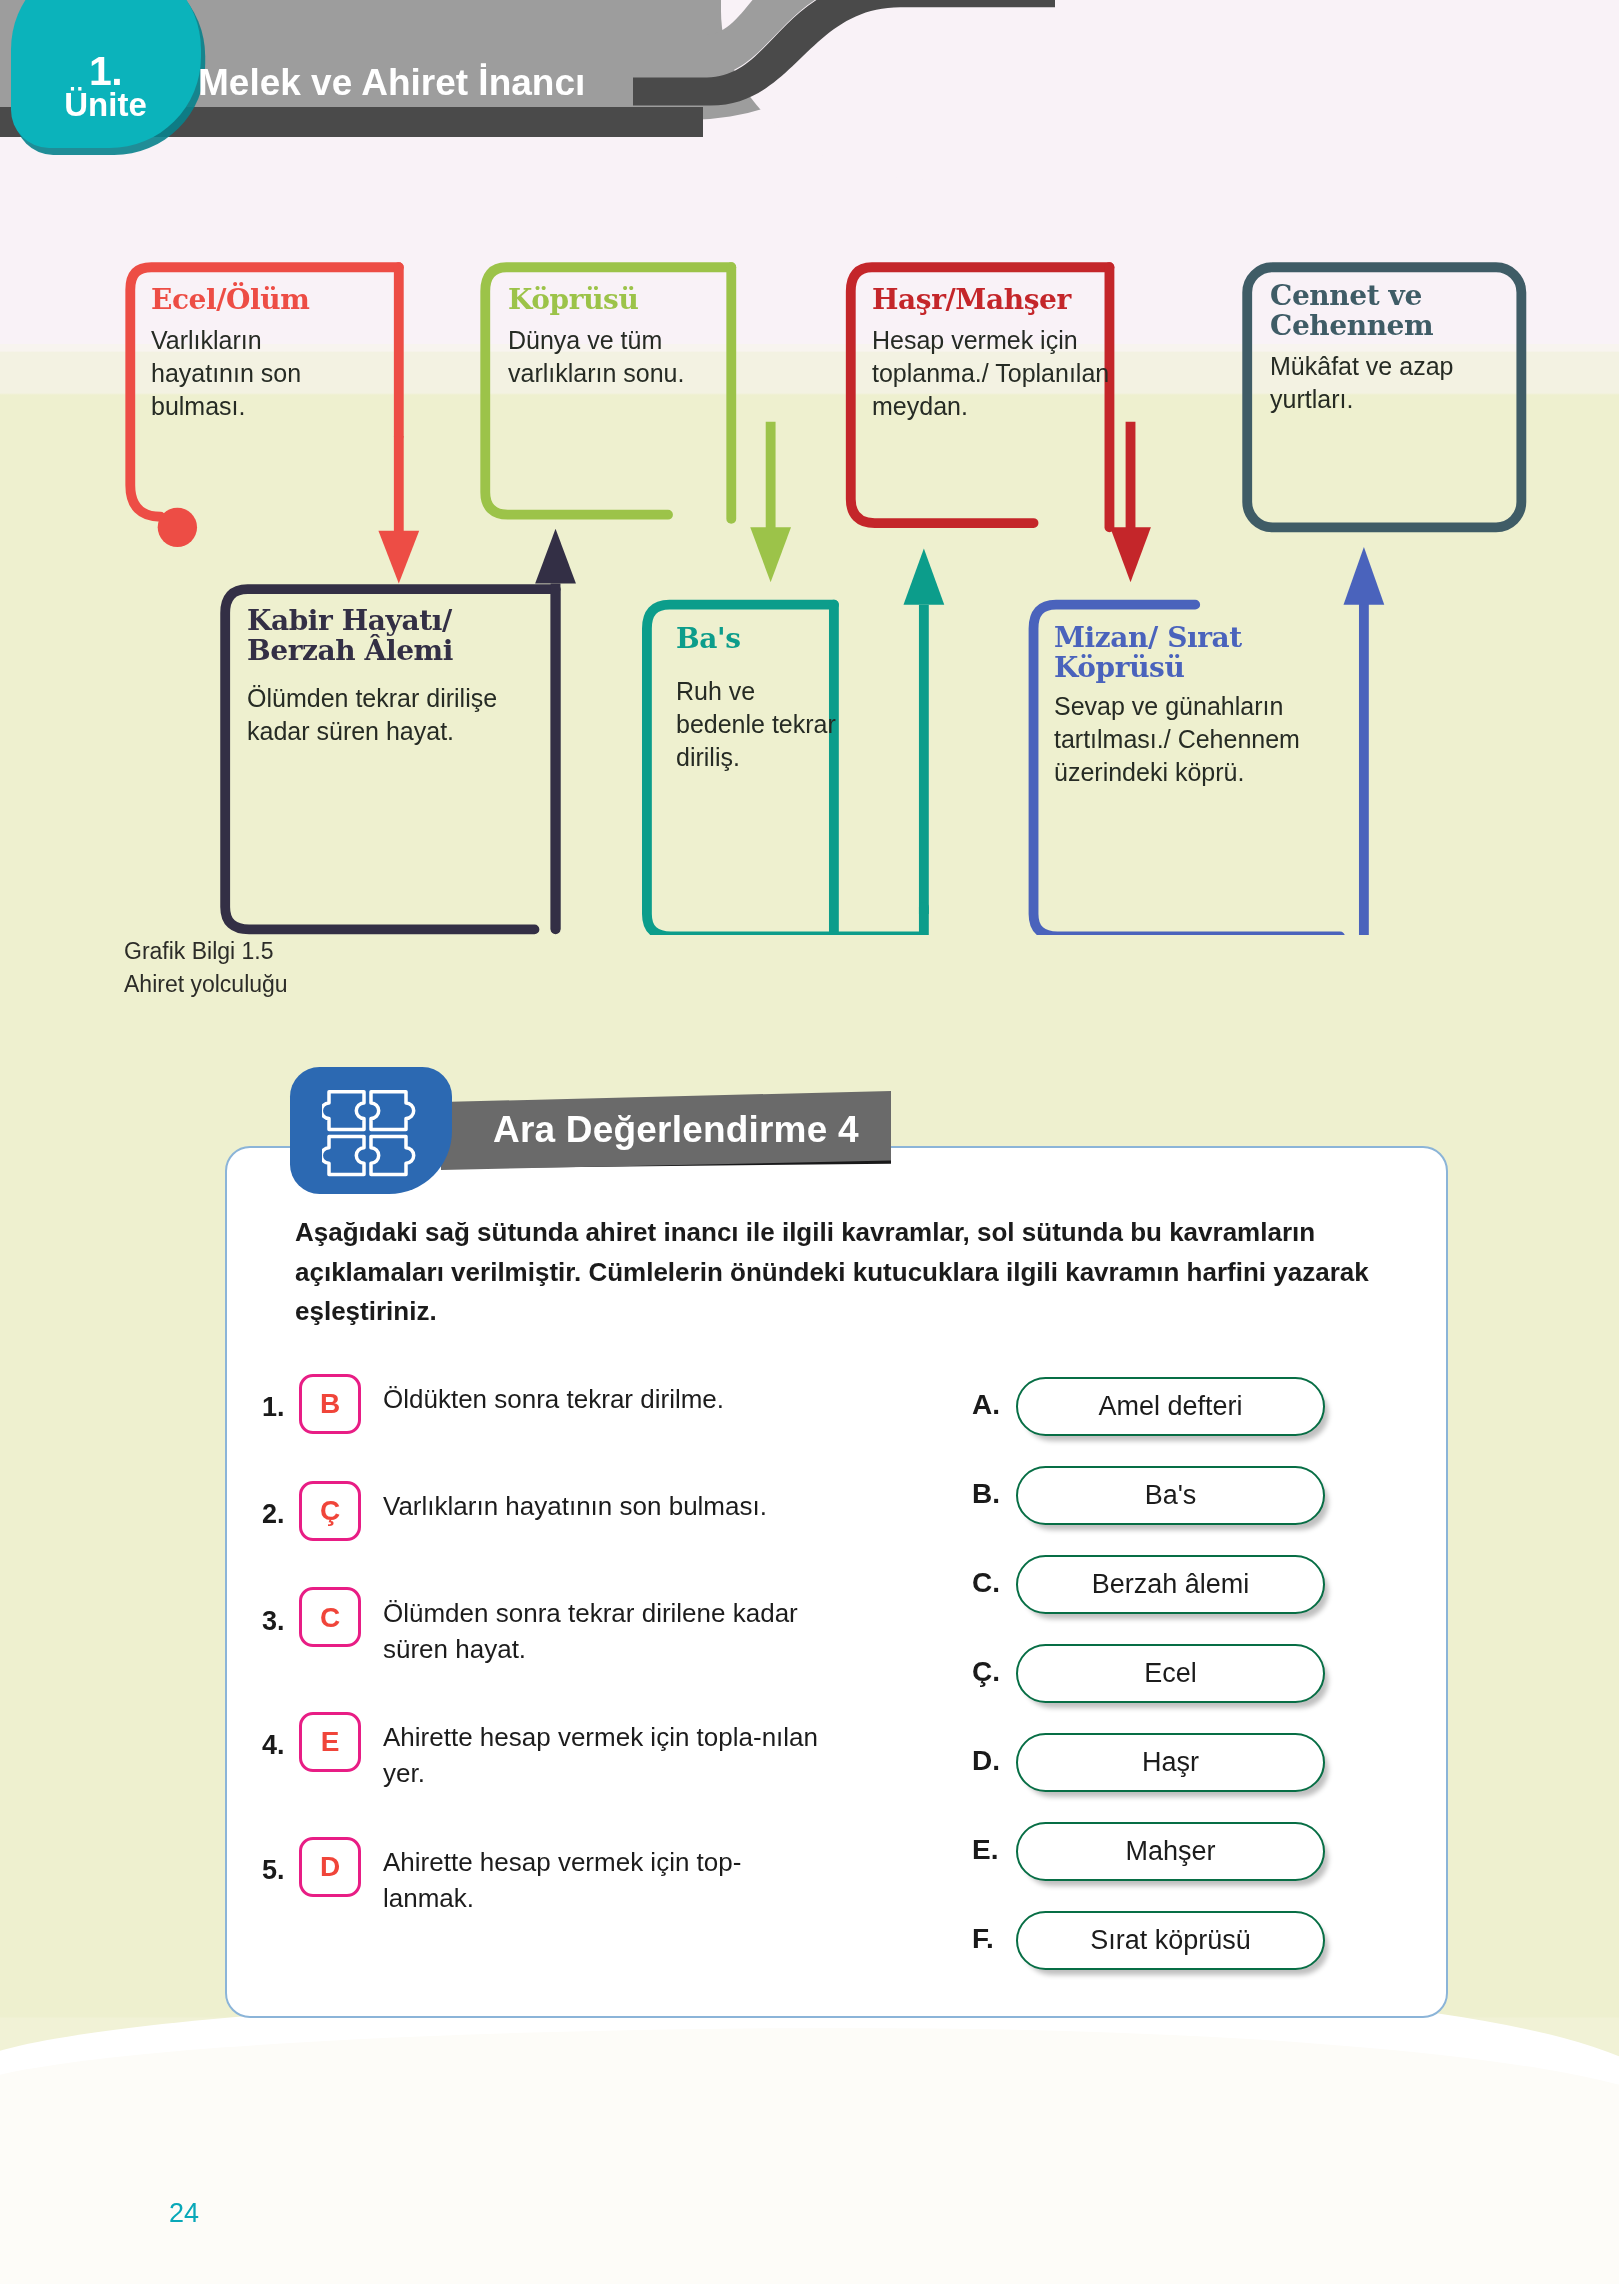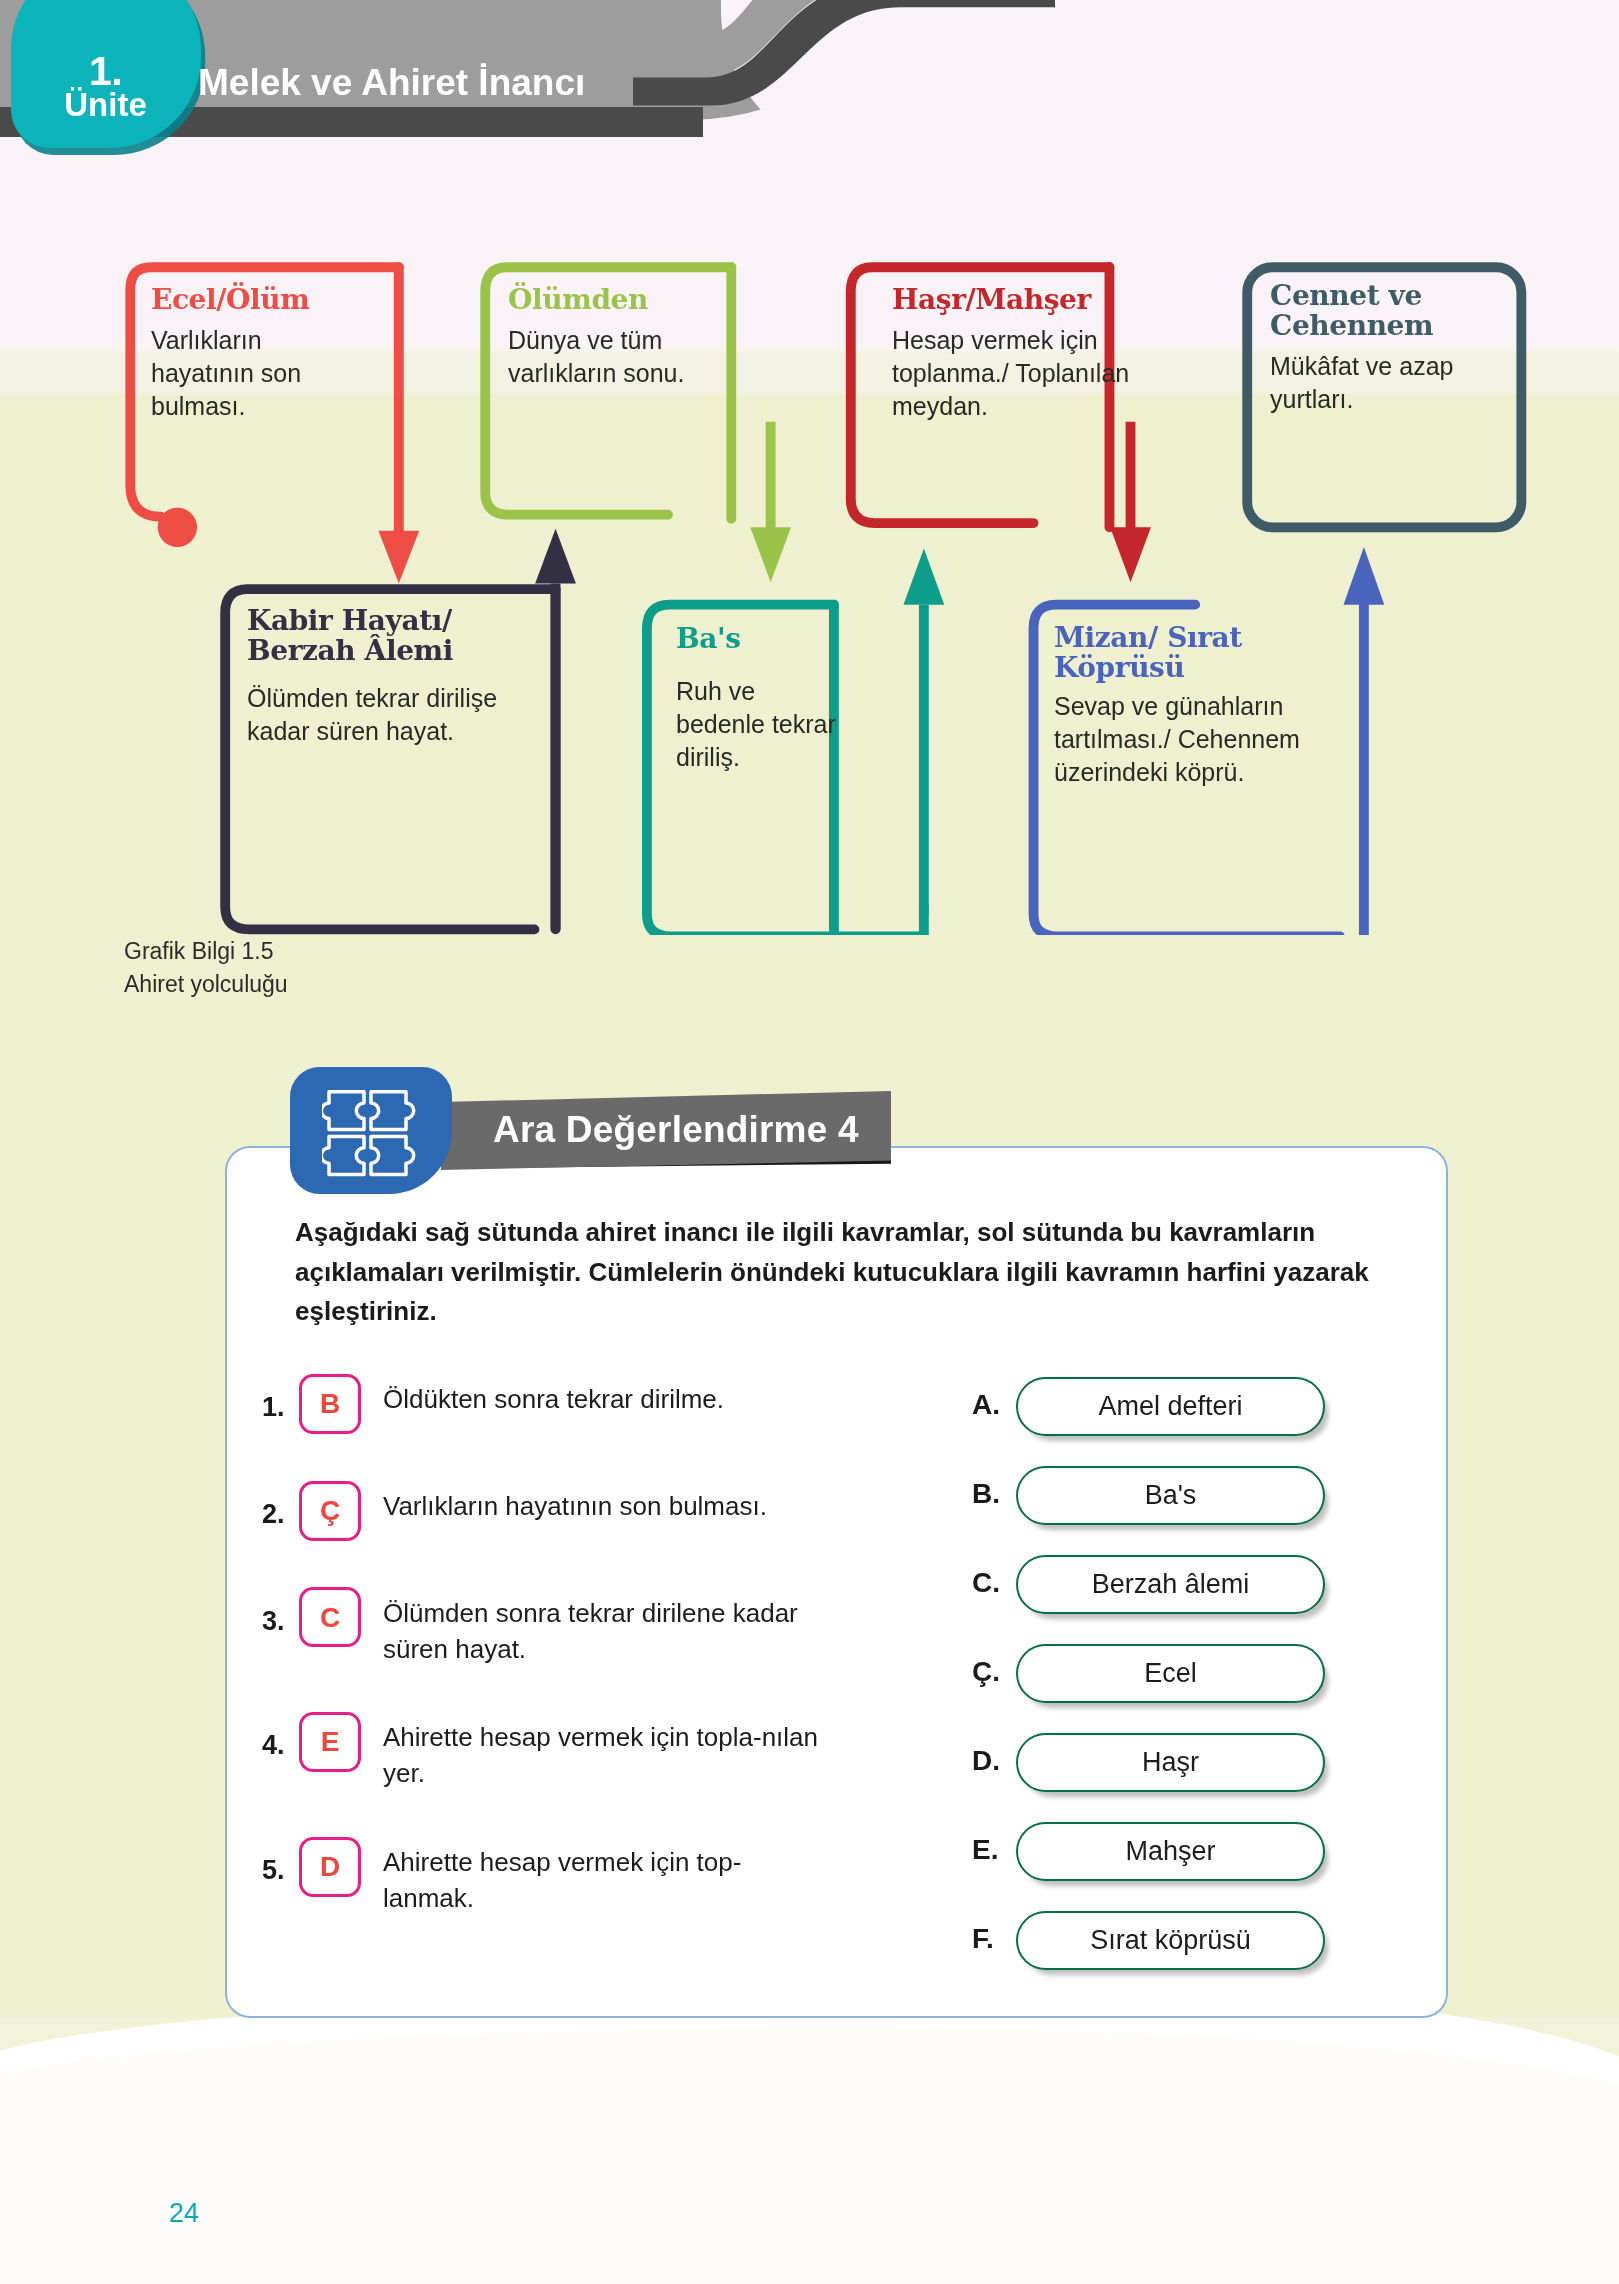--- a/index.html
+++ b/index.html
@@ -297,25 +297,25 @@
 
       <polygon points="1911,560 1969,560 1940,478" fill="#4a63bc"></polygon>
     </svg>
 
     <div class="fbox" style="left:151px; top:74px; width:218px;">
       <div class="title" style="color:#ed4d45;">Ecel/Ölüm</div>
       <div class="body">Varlıkların hayatının son bulması.</div>
     </div>
 
     <div class="fbox" style="left:508px; top:74px; width:225px;">
-      <div class="title" style="color:#9cc349;">Ölümden</div>
+      <div class="title" style="color:#9cc349;">Köprüsü</div>
       <div class="body">Dünya ve tüm varlıkların sonu.</div>
     </div>
 
-    <div class="fbox" style="left:872px; top:74px; width:239px;margin-left:20px;">
+    <div class="fbox" style="left:872px; top:74px; width:239px;">
       <div class="title" style="color:#c4262a;">Haşr/Mahşer</div>
       <div class="body">Hesap vermek için toplanma./ Toplanılan meydan.</div>
     </div>
 
     <div class="fbox" style="left:247px; top:395px; width:288px;">
       <div class="title" style="color:#332f45;">Kabir Hayatı/ Berzah Âlemi</div>
       <div class="body" style="margin-top:15.5px;">Ölümden tekrar dirilişe kadar süren hayat.</div>
     </div>
 
     <div class="fbox" style="left:1270px; top:70px; width:232px;">

